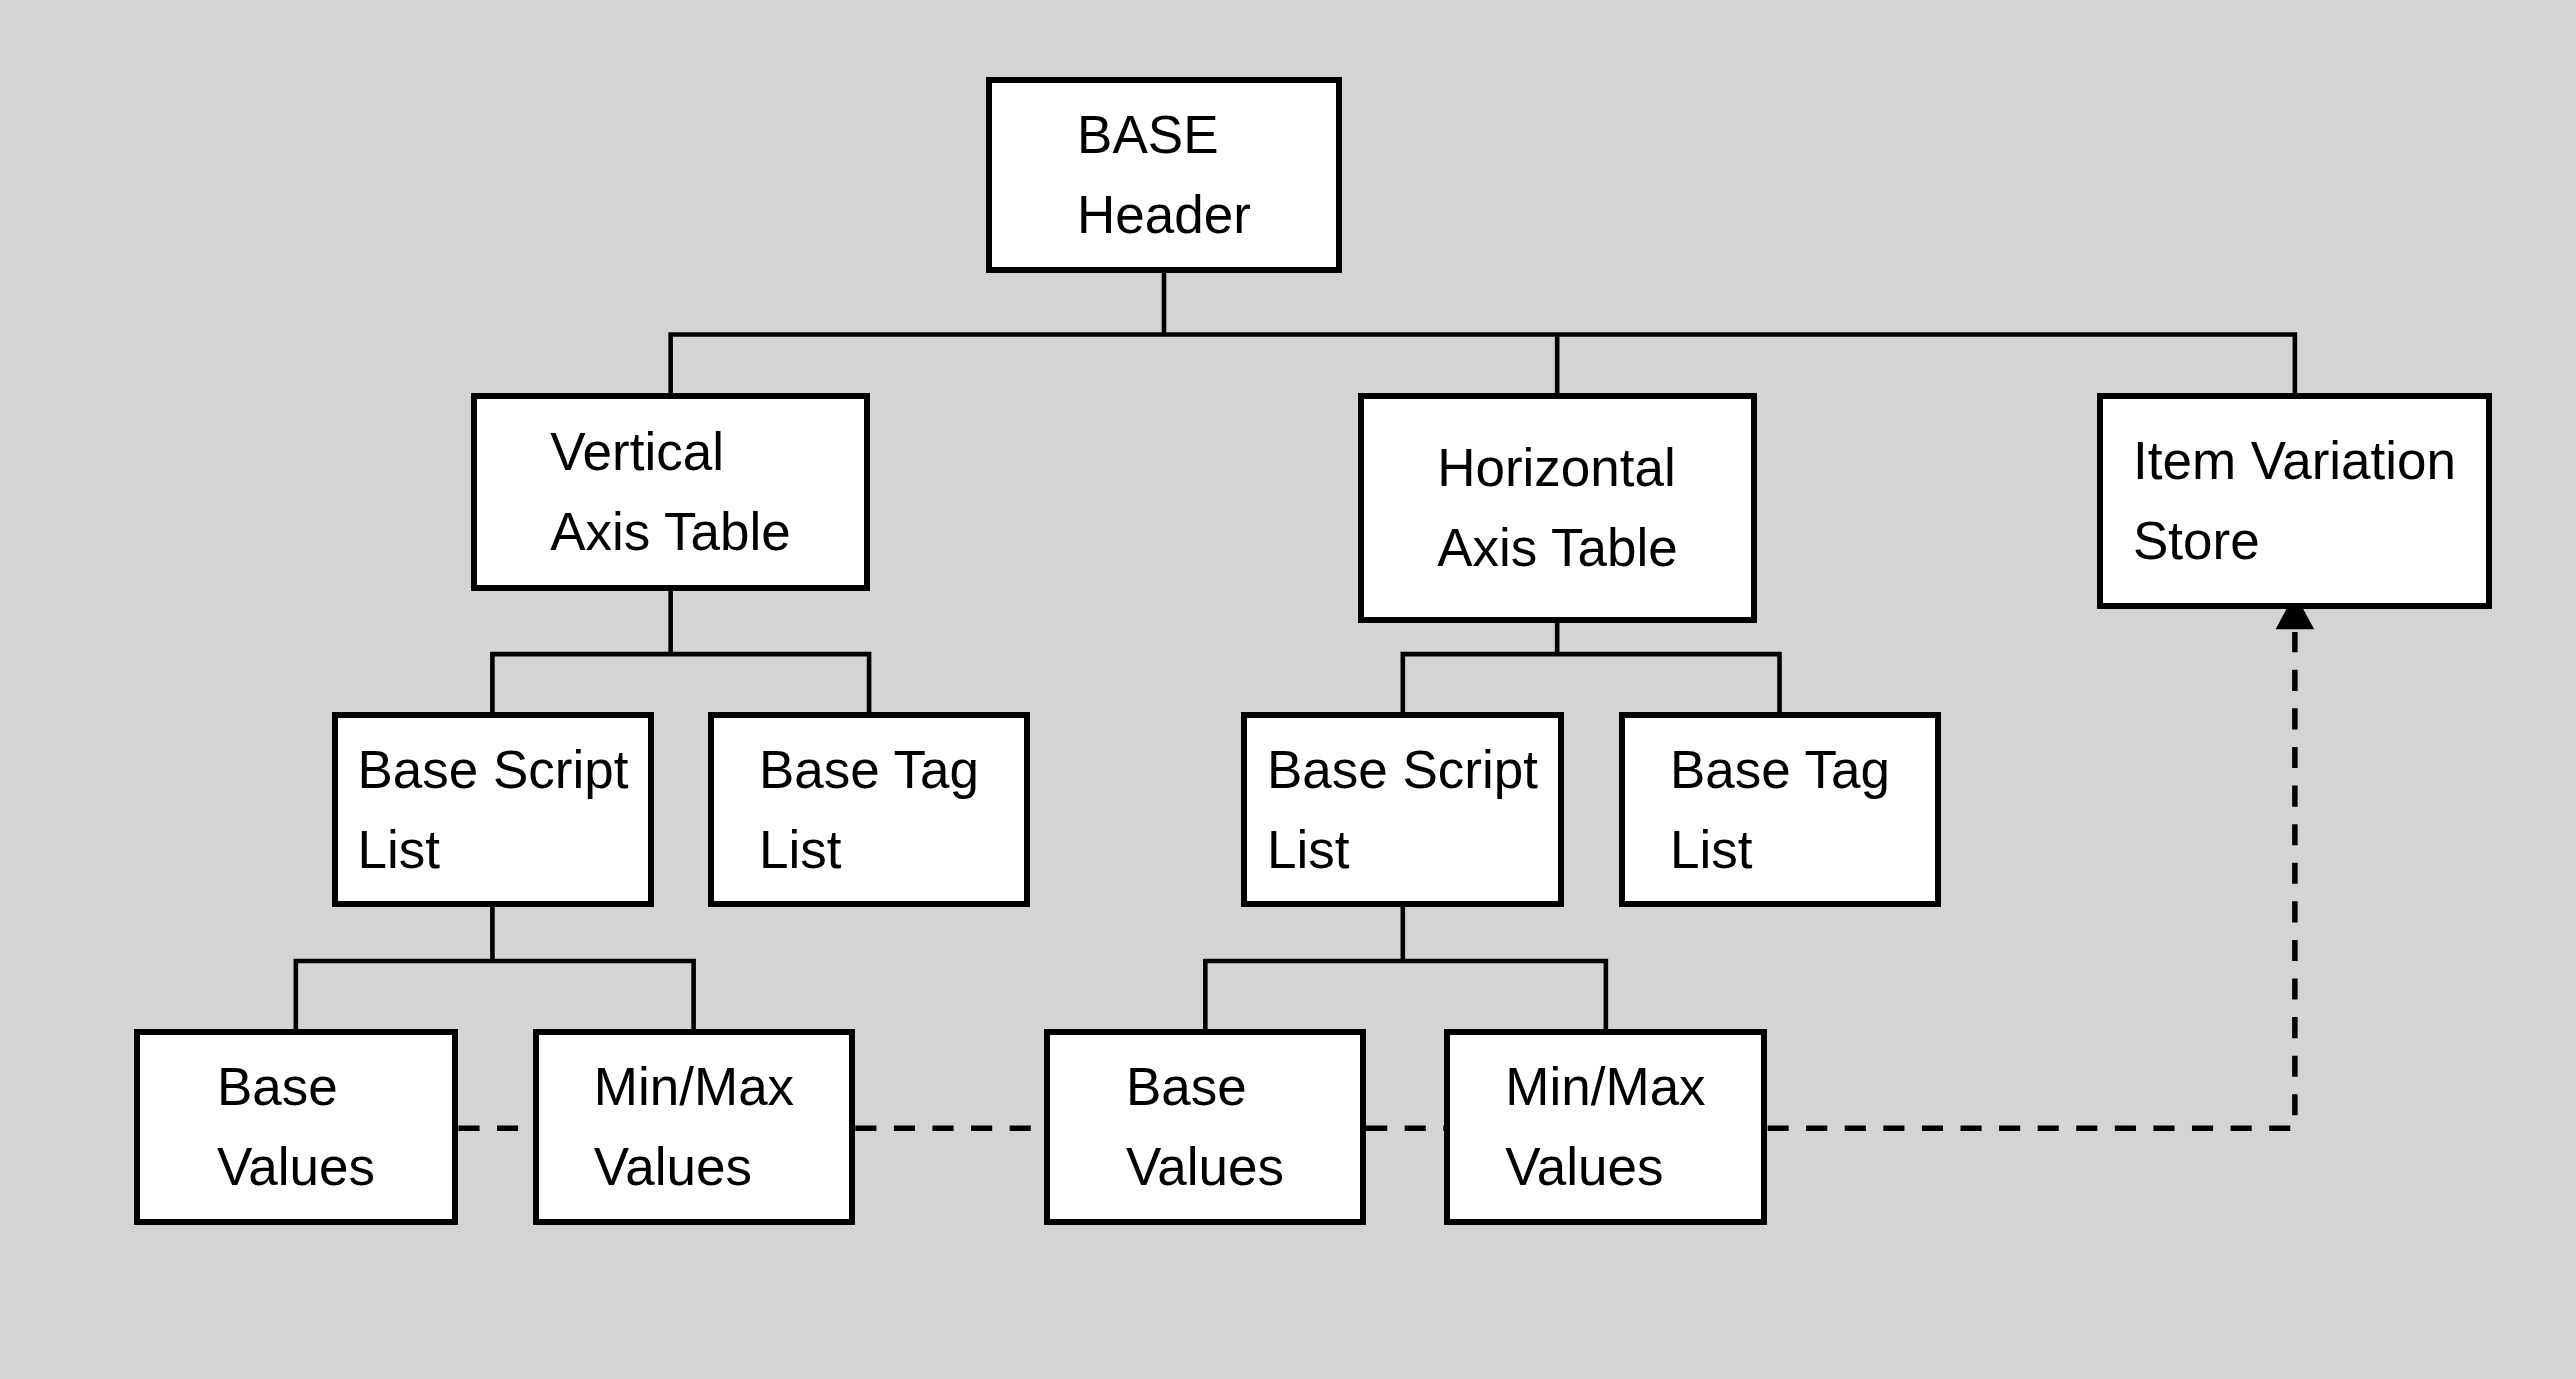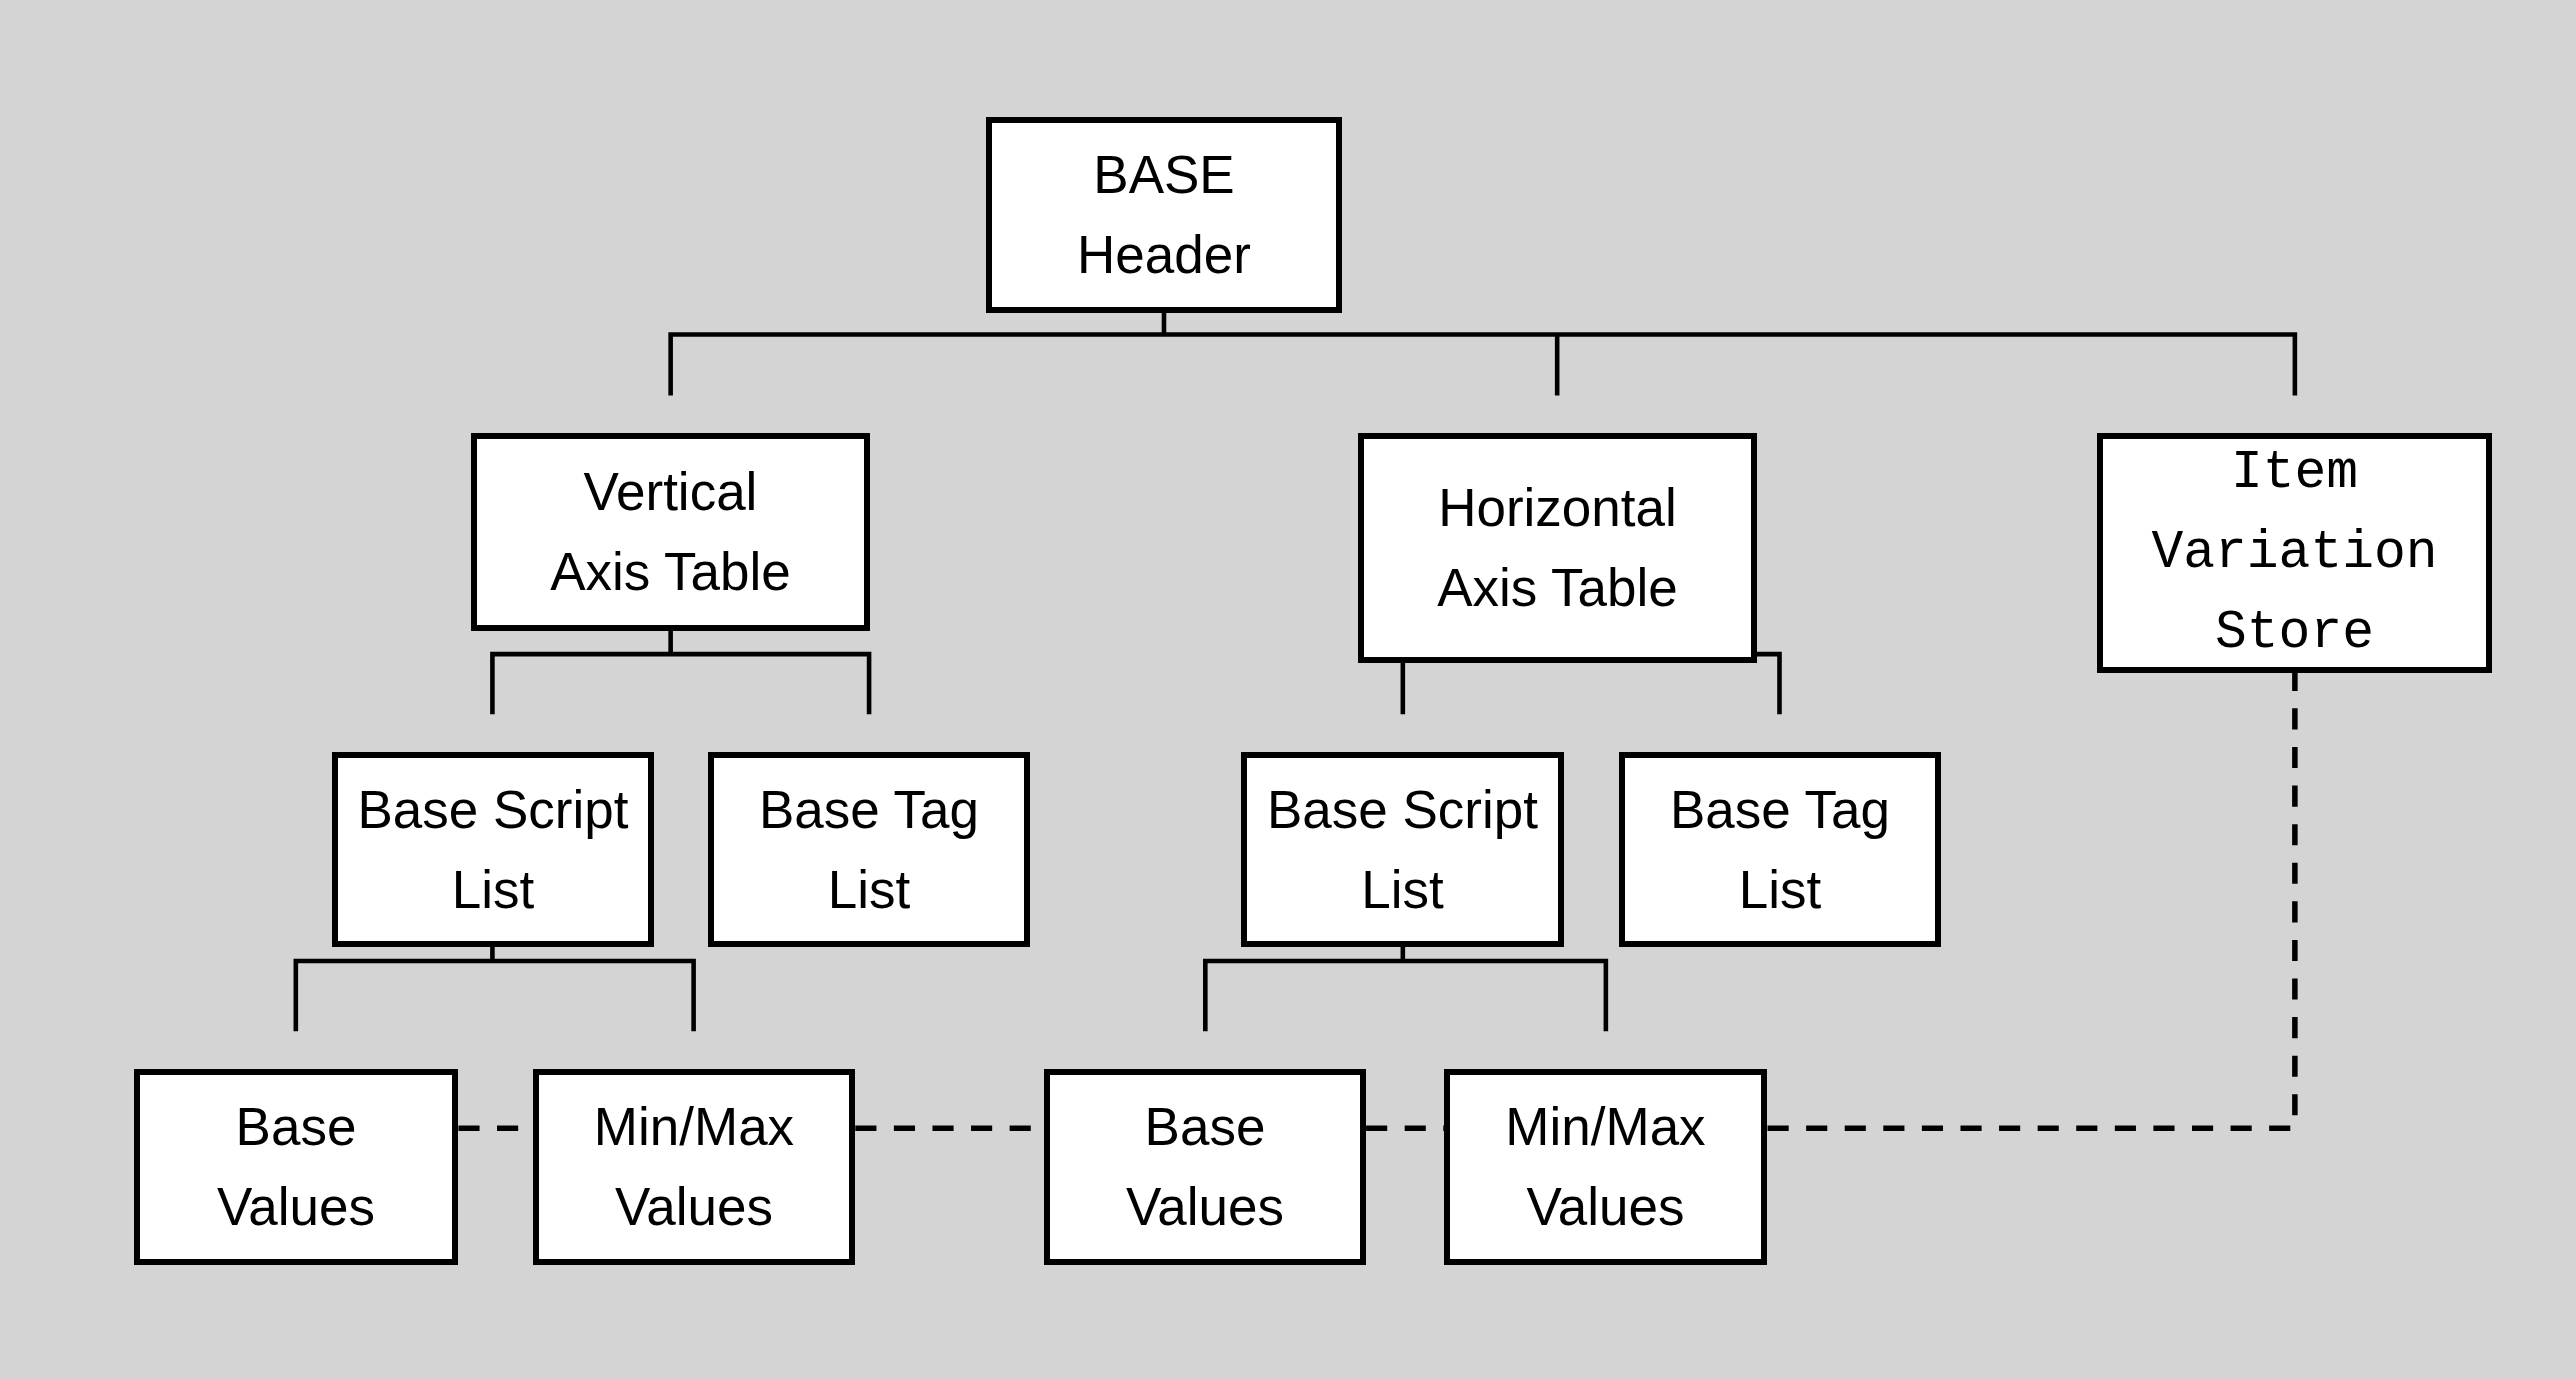--- a/index.html
+++ b/index.html
@@ -23,22 +23,21 @@
     height: 1380px;
   }
   .node {
     position: absolute;
     box-sizing: border-box;
     background: #ffffff;
     border: 6.4px solid #000000;
     display: flex;
     align-items: center;
     justify-content: center;
-    text-align: center;
-    margin-top: 40px;
+    text-align: left;
   }
   .node .label {
     white-space: pre-line;
     font-size: 53px;
     line-height: 80px;
     color: #000000;
     letter-spacing: 0px;
   }
 </style>
 </head>
@@ -70,21 +69,21 @@
   <div class="node" style="left:471px;  top:393px; width:399px; height:198px;">
     <span class="label">Vertical
 Axis Table</span>
   </div>
 
   <div class="node" style="left:1358px; top:393px; width:399px; height:230px;">
     <span class="label">Horizontal
 Axis Table</span>
   </div>
 
-  <div class="node" style="left:2097px; top:393px; width:395px; height:240px;font-family:Liberation Mono, monospace;">
+  <div class="node" style="left:2097px; top:393px; width:395px; height:216px;">
     <span class="label">Item Variation
 Store</span>
   </div>
 
   <div class="node" style="left:332px;  top:712px; width:322px; height:195px;">
     <span class="label">Base Script
 List</span>
   </div>
 
   <div class="node" style="left:708px;  top:712px; width:322px; height:195px;">

